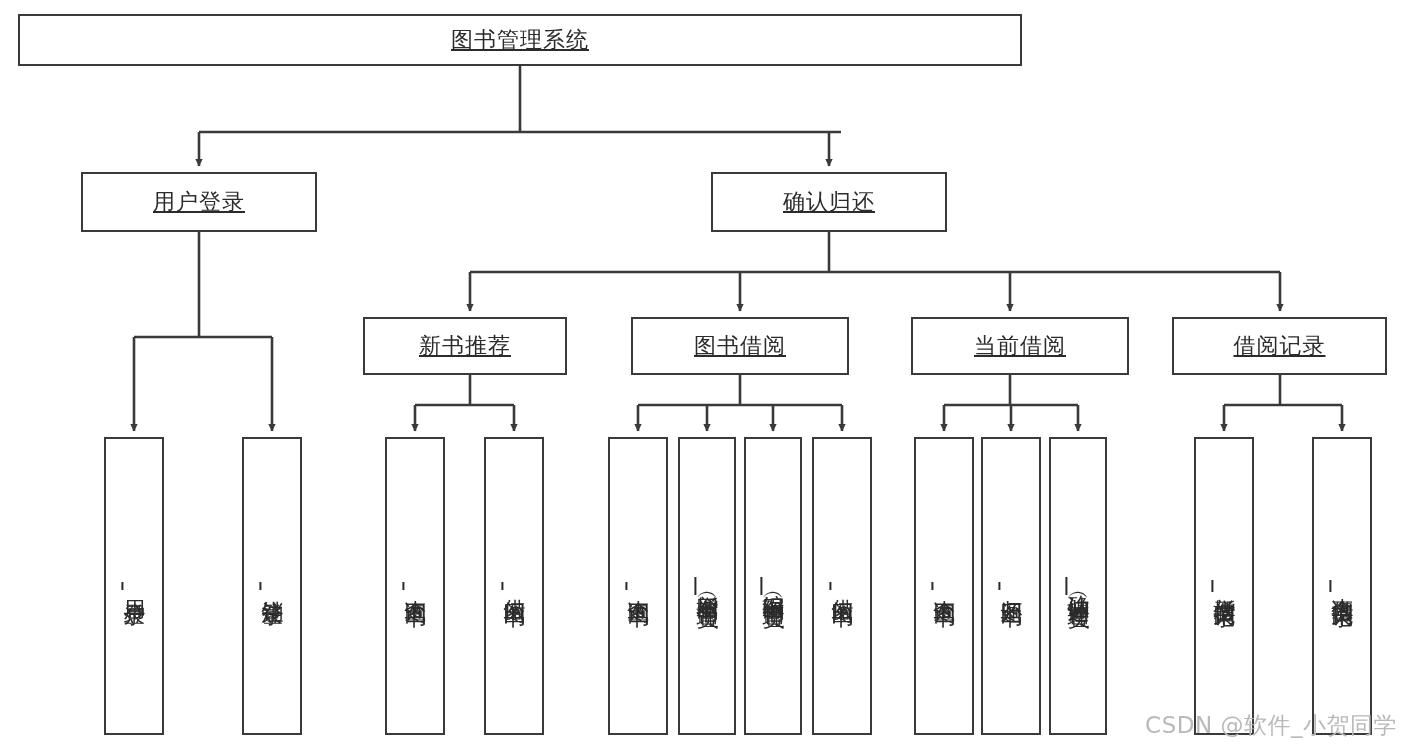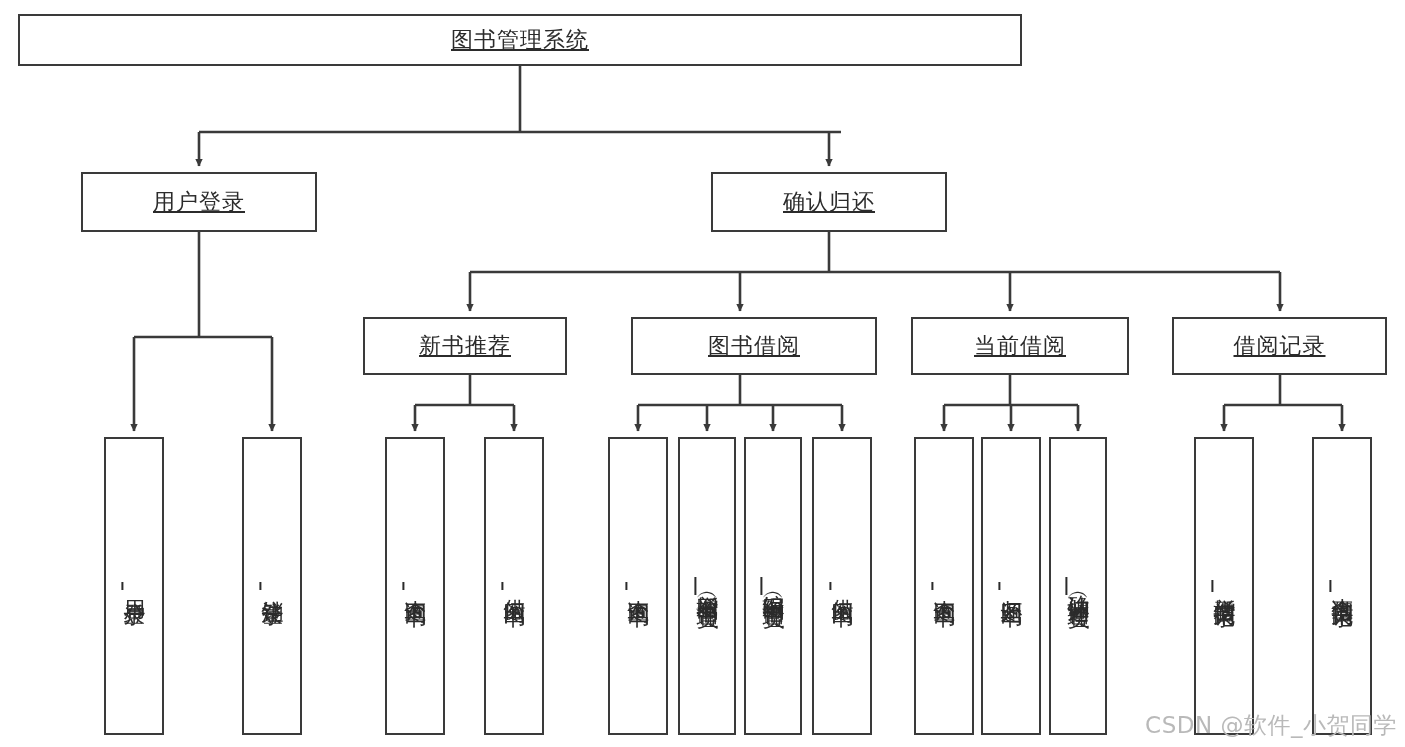--- a/index.html
+++ b/index.html
@@ -122,21 +122,21 @@
   <div class="node-box" id="node-user-login" style="left: 81px; top: 172px; width: 236px; height: 60px;">
     <span class="node-label-h">用户登录</span>
   </div>
   <div class="node-box" id="node-book-manage" style="left: 711px; top: 172px; width: 236px; height: 60px;">
     <span class="node-label-h">确认归还</span>
   </div>
 
   <div class="node-box" id="node-new-book-recommend" style="left: 363px; top: 317px; width: 204px; height: 58px;">
     <span class="node-label-h">新书推荐</span>
   </div>
-  <div class="node-box" id="node-book-borrow" style="left: 631px; top: 317px; width: 246px; height: 58px;">
+  <div class="node-box" id="node-book-borrow" style="left: 631px; top: 317px; width: 218px; height: 58px;">
     <span class="node-label-h">图书借阅</span>
   </div>
   <div class="node-box" id="node-current-borrow" style="left: 901px; top: 317px; width: 218px; height: 58px; margin-left: 10px;">
     <span class="node-label-h">当前借阅</span>
   </div>
   <div class="node-box" id="node-borrow-record" style="left: 1172px; top: 317px; width: 215px; height: 58px;">
     <span class="node-label-h">借阅记录</span>
   </div>
 
   <div class="node-box" id="leaf-0" style="left: 104px; top: 437px; width: 60px; height: 298px;">

